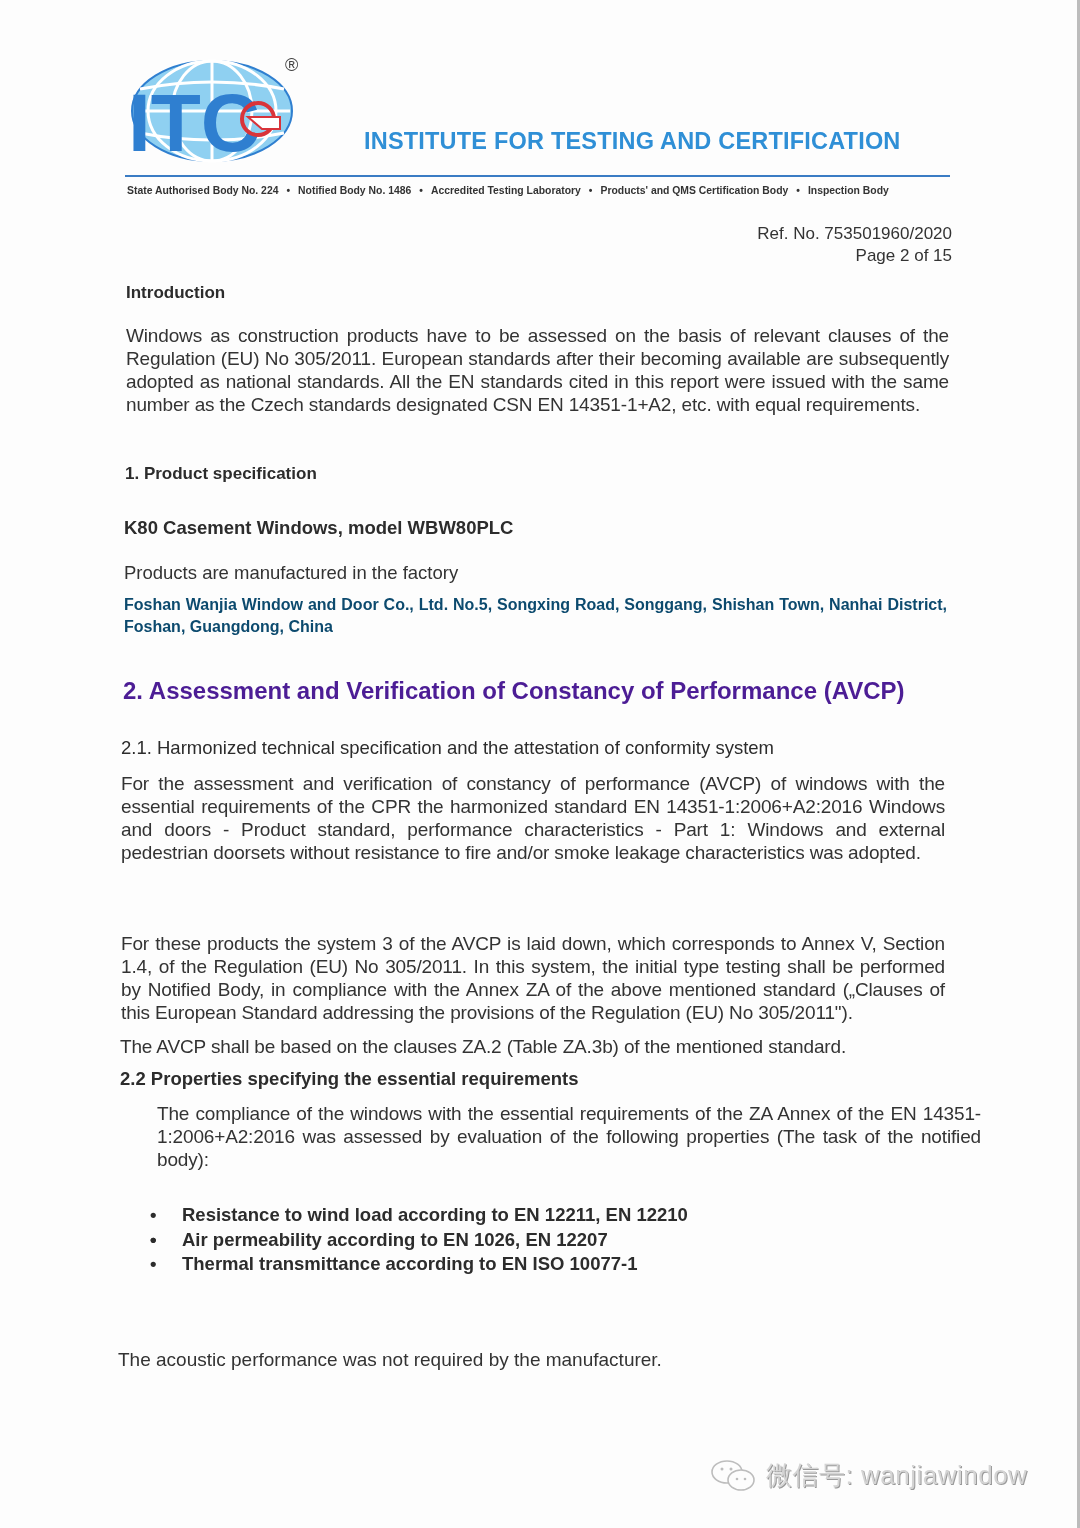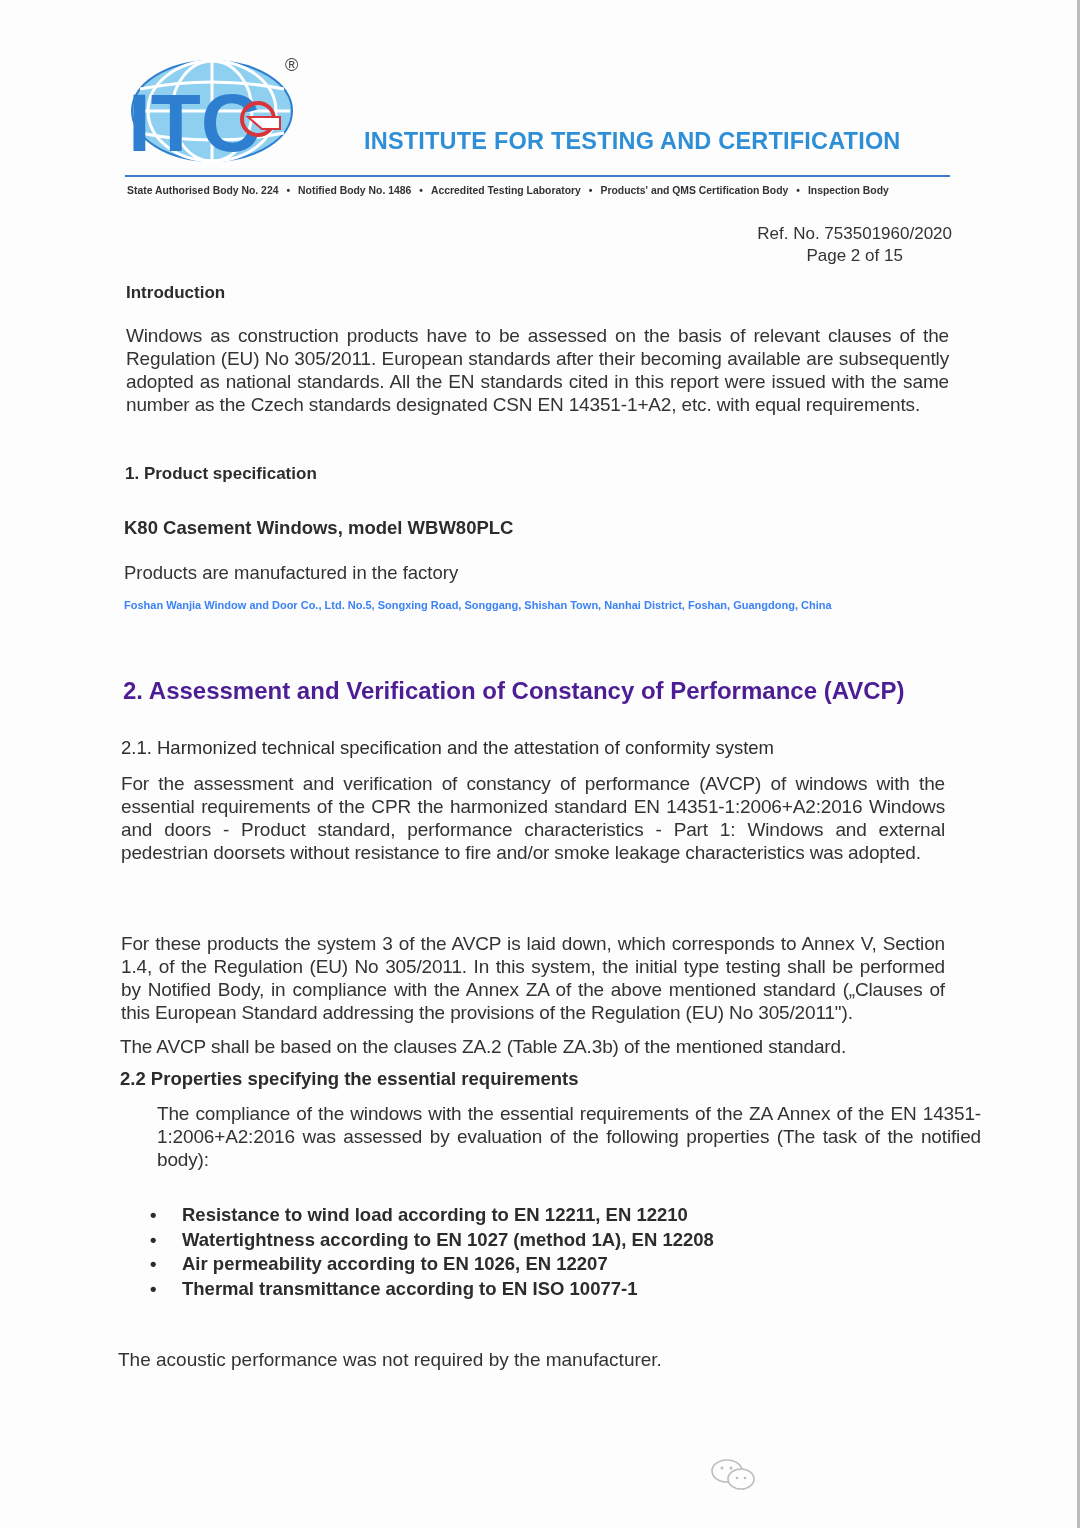--- a/index.html
+++ b/index.html
@@ -10,27 +10,27 @@
   .abs { position: absolute; }
   #logo { left: 130px; top: 55px; width: 175px; height: 108px; }
   #institute-name {
     left: 364px; top: 120px; font-size: 23.5px; font-weight: bold; color: #2f8fd6; letter-spacing: 0.2px; white-space: nowrap; margin-top: 8px;
   }
   #header-rule { left: 125px; top: 175px; width: 825px; height: 2px; background: #3b7cc4; }
   #accreditation-line {
     left: 127px; top: 185px; font-size: 10.4px; font-weight: bold; color: #333; white-space: nowrap;
   }
   #accreditation-line .sep { margin: 0 8px; }
-  #ref-block { right: 128px; top: 223px; text-align: center; font-size: 17px; line-height: 22px; color: #333; }
+  #ref-block { right: 128px; top: 223px; text-align: right; font-size: 17px; line-height: 22px; color: #333; }
   .h1 { font-size: 17px; font-weight: bold; color: #2c2c2c; }
   .para {
     font-size: 19px; line-height: 23px; color: #333; text-align: justify; text-align-last: left;
     font-family: "Liberation Sans Narrow", "Liberation Sans", sans-serif; letter-spacing: -0.15px;
   }
-  .bold-para { font-size: 11px; font-weight: bold; line-height: 22px; color: #3b82f6; }
+  .bold-para { font-size: 16px; font-weight: bold; line-height: 22px; color: #0c4a6e; }
   #intro-title { left: 126px; top: 283px; }
   #intro-text { left: 126px; top: 324px; width: 823px; }
   #sec1-title { left: 125px; top: 464px; }
   #product-name { left: 124px; top: 517px; font-size: 18.5px; font-weight: bold; color: #2c2c2c; }
   #factory-intro { left: 124px; top: 562px; font-size: 18.5px; color: #333; }
   #factory-address { left: 124px; top: 594px; width: 823px; text-align: justify; text-align-last: left; }
   #sec2-title { left: 123px; top: 677px; width: 823px; font-size: 24px; font-weight: bold; line-height: 28px; text-align: justify; text-align-last: left; color: #4c1d95; }
   #sec21-title { left: 121px; top: 737px; font-size: 18.5px; font-weight: normal; color: #2c2c2c; }
   #sec21-p1 { left: 121px; top: 772px; width: 824px; }
   #sec21-p2 { left: 121px; top: 932px; width: 824px; }
@@ -90,31 +90,32 @@
 <div id="sec21-title" class="abs">2.1. Harmonized technical specification and the attestation of conformity system</div>
 <div id="sec21-p1" class="abs para">For the assessment and verification of constancy of performance (AVCP) of windows with the essential requirements of the CPR the harmonized standard EN 14351-1:2006+A2:2016 Windows and doors - Product standard, performance characteristics - Part 1: Windows and external pedestrian doorsets without resistance to fire and/or smoke leakage characteristics was adopted.</div>
 <div id="sec21-p2" class="abs para">For these products the system 3 of the AVCP is laid down, which corresponds to Annex V, Section 1.4, of the Regulation (EU) No 305/2011. In this system, the initial type testing shall be performed by Notified Body, in compliance with the Annex ZA of the above mentioned standard („Clauses of this European Standard addressing the provisions of the Regulation (EU) No 305/2011").</div>
 <div id="sec21-p3" class="abs para">The AVCP shall be based on the clauses ZA.2 (Table ZA.3b) of the mentioned standard.</div>
 
 <div id="sec22-title" class="abs">2.2 Properties specifying the essential requirements</div>
 <div id="sec22-p1" class="abs para">The compliance of the windows with the essential requirements of the ZA Annex of the EN 14351-1:2006+A2:2016 was assessed by evaluation of the following properties (The task of the notified body):</div>
 
 <ul id="property-list" class="abs">
   <li><span class="bullet">•</span><span>Resistance to wind load according to EN 12211, EN 12210</span></li>
-  <li><span class="bullet">•</span><span>Watertightness according to EN 1027 (method 1A), EN 12208</span></li>
+  <li><span class="bullet">•</span></li>
   <li><span class="bullet">•</span><span>Air permeability according to EN 1026, EN 12207</span></li>
   <li><span class="bullet">•</span><span>Thermal transmittance according to EN ISO 10077-1</span></li>
 </ul>
 
 <div id="acoustic-note" class="abs">The acoustic performance was not required by the manufacturer.</div>
 
 <div id="watermark" class="abs">
   <svg width="48" height="34" viewBox="0 0 48 34">
     <ellipse cx="17" cy="13" rx="15" ry="11" fill="none" stroke="#bdbdbd" stroke-width="1.6"></ellipse>
     <ellipse cx="31" cy="21" rx="13" ry="10" fill="#fdfdfd" stroke="#bdbdbd" stroke-width="1.6"></ellipse>
     <circle cx="12" cy="10" r="1.5" fill="#bdbdbd"></circle>
       <circle cx="21" cy="10" r="1.5" fill="#bdbdbd"></circle>
     <circle cx="27" cy="20" r="1.3" fill="#bdbdbd"></circle>
       <circle cx="35" cy="20" r="1.3" fill="#bdbdbd"></circle>
   </svg>
+  <span class="txt">微信号: wanjiawindow</span>
 </div>
 
 <div id="right-edge" class="abs"></div>
 
 </body></html>

